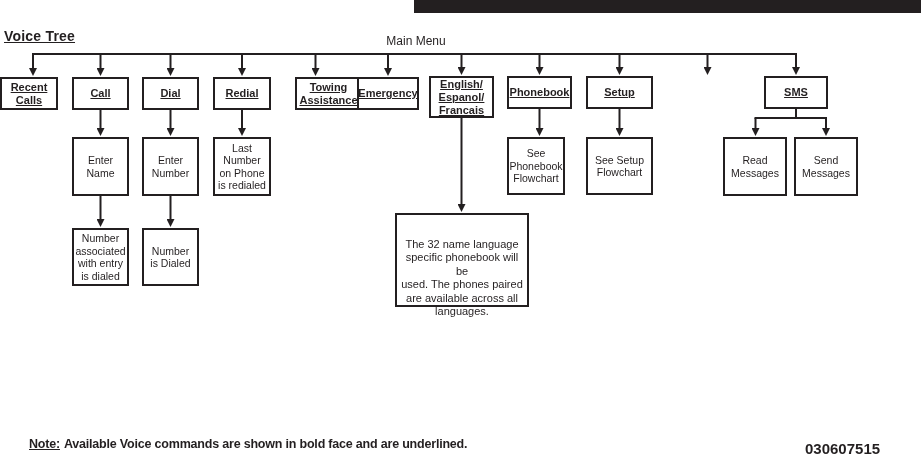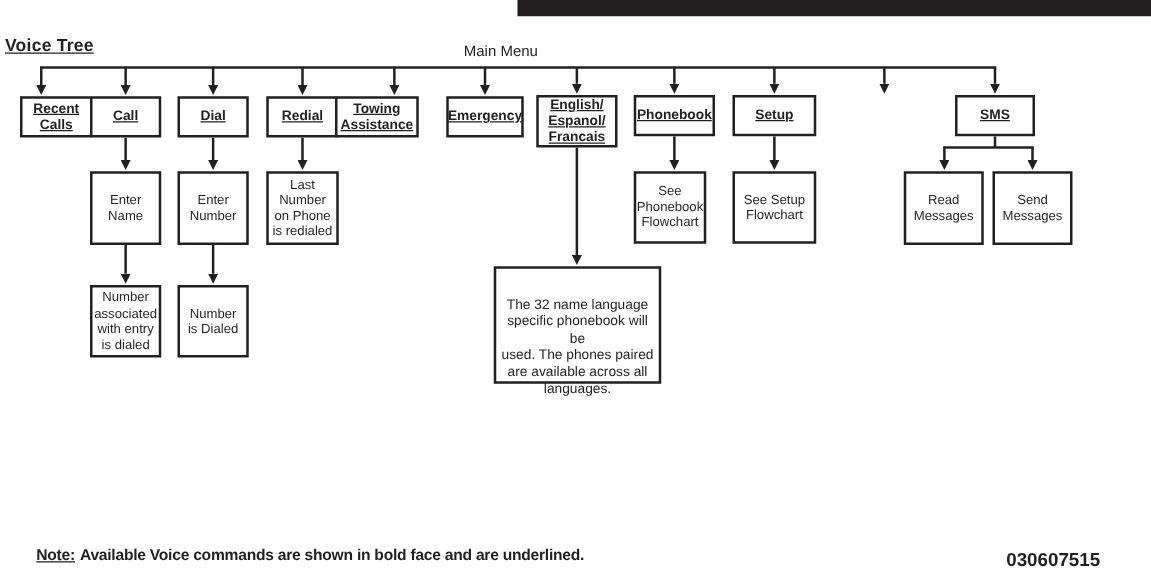--- a/index.html
+++ b/index.html
@@ -21,21 +21,21 @@
     position: absolute;
     left: 4px; top: 28px;
     font-size: 14px;
     font-weight: bold;
     text-decoration: underline;
     letter-spacing: 0.2px;
   }
   .main-menu-label {
     position: absolute;
     left: 371px; top: 34px; width: 90px;
-    text-align: left;
+    text-align: center;
     font-size: 12px;
   }
   svg.connectors {
     position: absolute;
     left: 0; top: 0;
     width: 921px; height: 459px;
   }
   .node {
     position: absolute;
     border: 2px solid #231f20;
@@ -124,34 +124,34 @@
 
       <line x1="461.5" y1="118" x2="461.5" y2="204" marker-end="url(#arw)"></line>
 
       <line x1="796" y1="109" x2="796" y2="118"></line>
       <line x1="754.5" y1="118" x2="827" y2="118"></line>
       <line x1="755.5" y1="118" x2="755.5" y2="128" marker-end="url(#arw)"></line>
       <line x1="826" y1="118" x2="826" y2="128" marker-end="url(#arw)"></line>
     </g>
   </svg>
 
-  <div class="node cmd" style="left:16px;top:77px;width:58px;height:33px">
+  <div class="node cmd" style="left:0;top:77px;width:58px;height:33px">
     <span class="lbl">Recent
 Calls</span>
   </div>
   <div class="node cmd" style="left:72px;top:77px;width:57px;height:33px">
     <span class="lbl">Call</span>
   </div>
   <div class="node cmd" style="left:142px;top:77px;width:57px;height:33px">
     <span class="lbl">Dial</span>
   </div>
   <div class="node cmd" style="left:213px;top:77px;width:58px;height:33px">
     <span class="lbl">Redial</span>
   </div>
-  <div class="node cmd" style="left:268px;top:77px;width:67px;height:33px">
+  <div class="node cmd" style="left:295px;top:77px;width:67px;height:33px">
     <span class="lbl">Towing
 Assistance</span>
   </div>
   <div class="node cmd" style="left:357px;top:77px;width:62px;height:33px">
     <span class="lbl">Emergency</span>
   </div>
   <div class="node cmd" style="left:429px;top:76px;width:65px;height:42px">
     <span class="lbl">English/
 Espanol/
 Francais</span>

